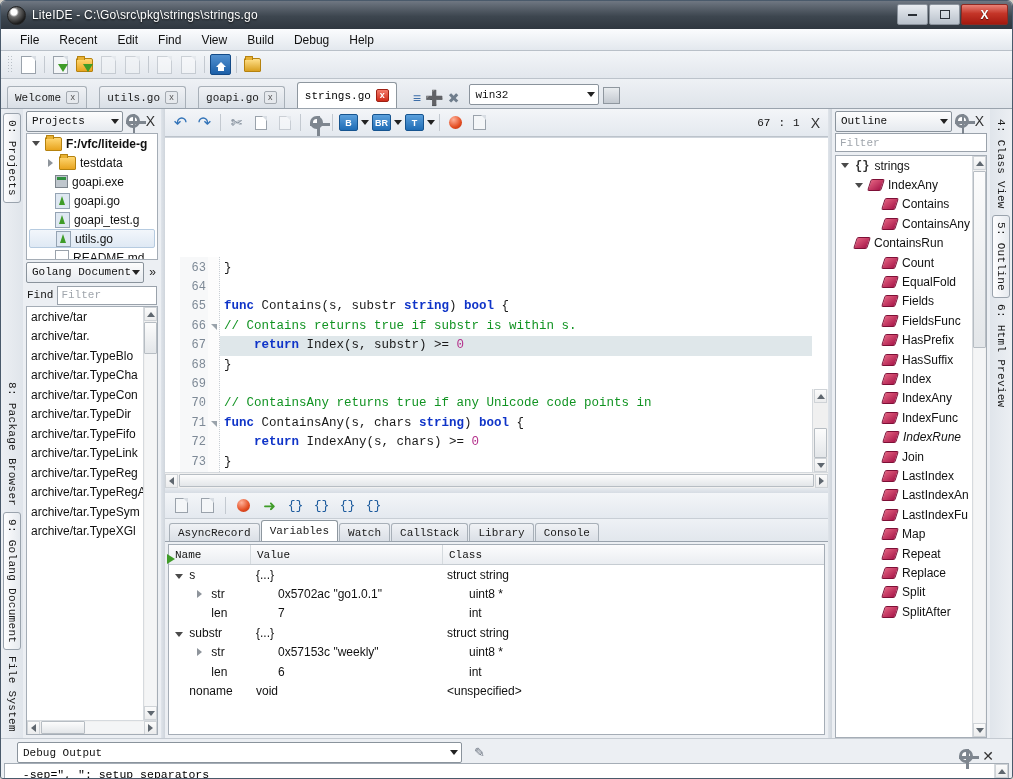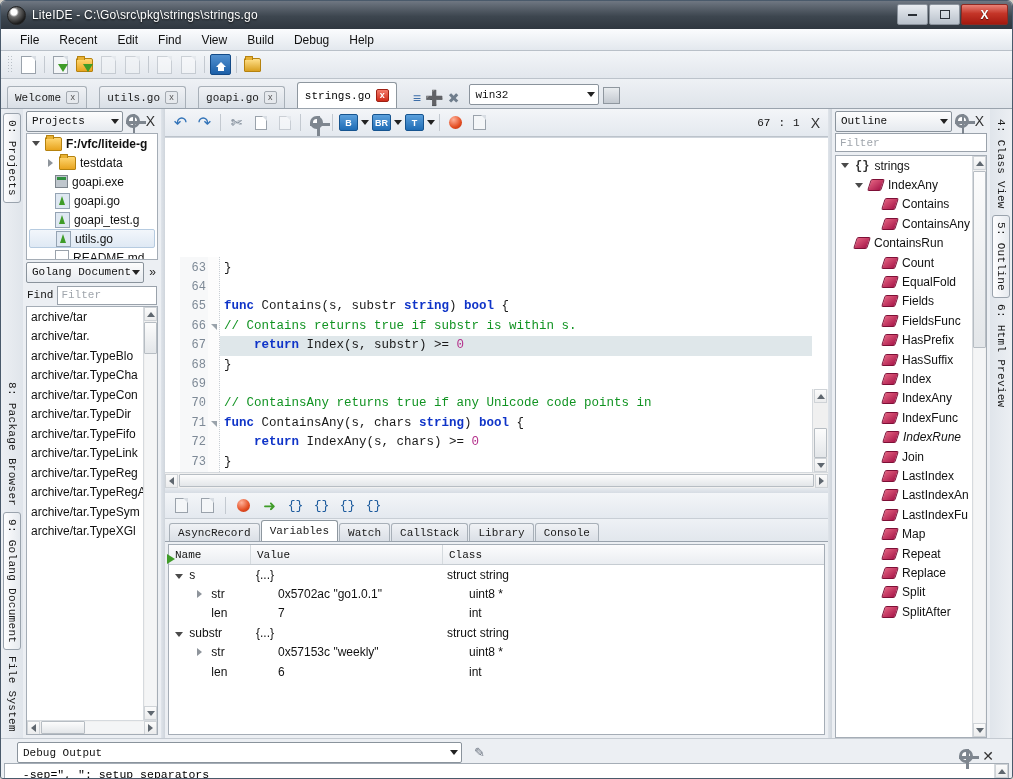--- a/index.html
+++ b/index.html
@@ -631,20 +631,25 @@
               <div class="vrow">
                 <div class="cw1" style="padding-left: 28px;"><span style="display: inline-block; width: 11px;"><span style="display:inline-block;width:0;height:0;border-top:4px solid transparent;border-bottom:4px solid transparent;border-left:5px solid #8e949b"></span></span><span> str</span></div>
                 <div class="cw2">0x57153c "weekly"</div>
                 <div class="cw3">uint8 *</div>
               </div>
               <div class="vrow">
                 <div class="cw1" style="padding-left: 28px;"><span style="display: inline-block; width: 11px;"></span><span> len</span></div>
                 <div class="cw2">6</div>
                 <div class="cw3">int</div>
               </div>
+              <div class="vrow">
+                <div class="cw1" style="padding-left: 6px;"><span style="display: inline-block; width: 11px;"></span><span> noname</span></div>
+                <div class="cw2">void</div>
+                <div class="cw3">&lt;unspecified&gt;</div>
+              </div>
             </div>
         </div>
       </div>
     </div>
 
     <div class="vsplit"></div>
 
     <div style="width:158px;display:flex;flex-direction:column;background:#eceff3">
       <div class="dockhdr">
         <div class="dockcombo">

